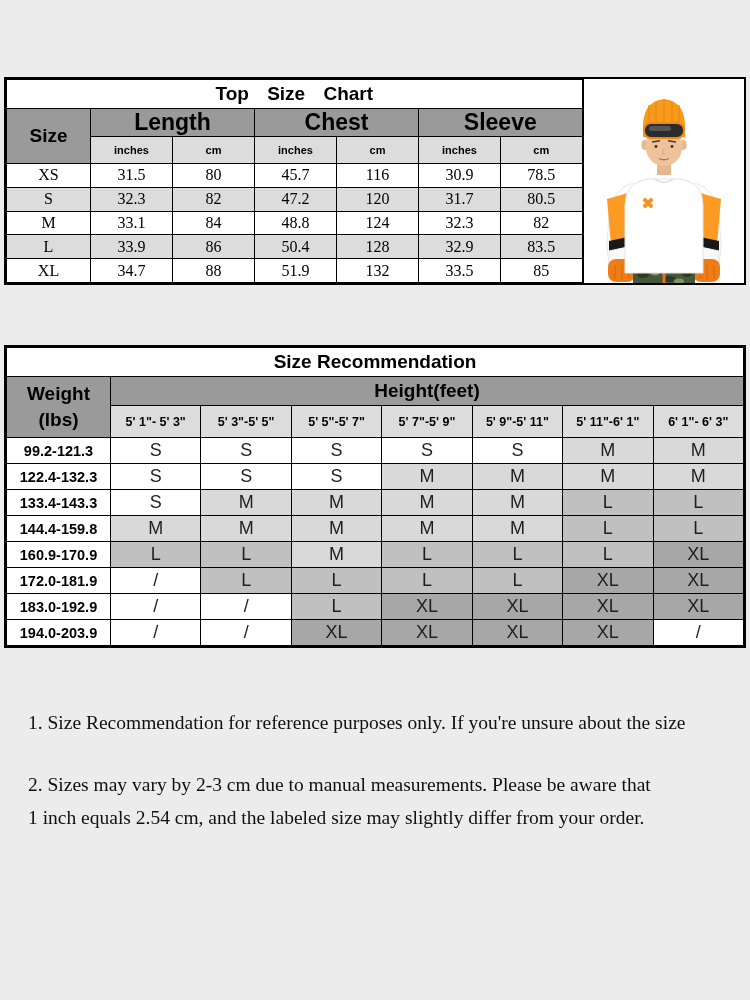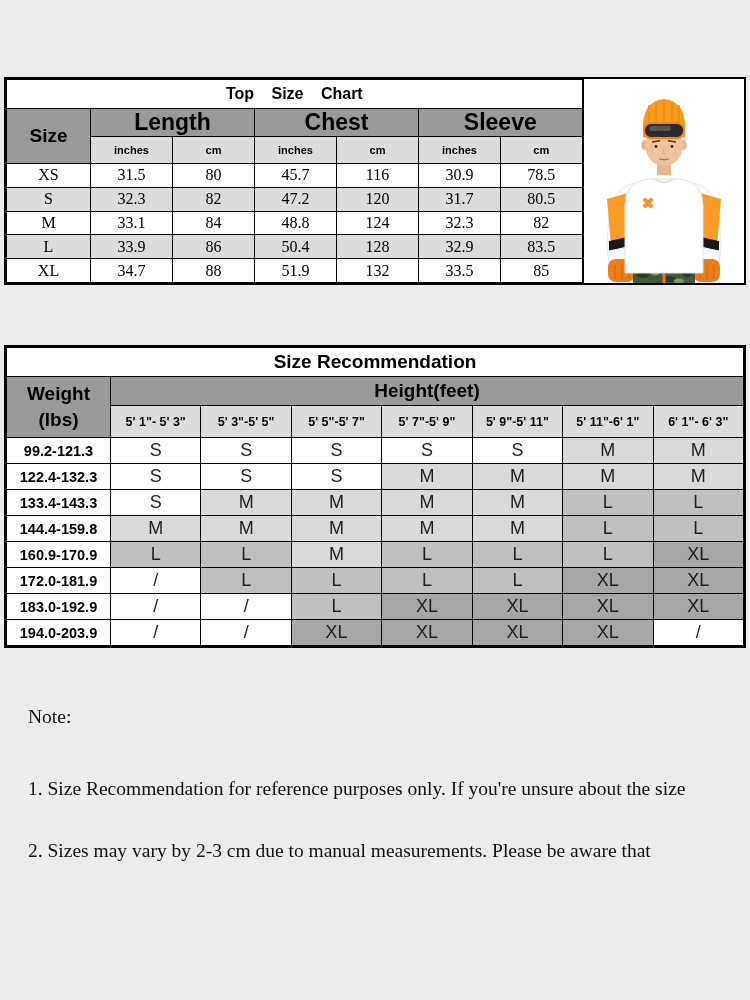--- a/index.html
+++ b/index.html
@@ -13,21 +13,21 @@
   
   .tsc-wrap {
     position:absolute; left:4px; top:77px;
     width:738px; height:204px;
     border:2px solid #000; background:#fff;
     display:flex;
   }
   table { border-collapse:collapse; }
   .tsc { width:576px; table-layout:fixed; border-right:2px solid #000; }
   .tsc th, .tsc td { border:1px solid #000; text-align:center; vertical-align:middle; padding:0; }
-  .tsc .title-cell { height:28px; font-size:16px; font-weight:bold; word-spacing:13px; background:#fff; }
+  .tsc .title-cell { height:28px; font-size:19px; font-weight:bold; word-spacing:13px; background:#fff; }
   .tsc .ghead { background:#9a9a9a; font-size:23px; font-weight:bold; height:27px; color:#000; }
   .tsc .size-head { font-size:19px; }
   .tsc .unit { background:#dcdcdc; font-size:11px; font-weight:bold; height:26px; }
   .tsc tbody td, .tsc tbody th { font-family:"Liberation Serif", serif; font-size:16px; height:22px; background:transparent; }
   .tsc tbody th { font-weight:normal; }
   .tsc tbody tr:nth-child(even) { background:#dcdcdc; }
 
   .photo-cell { flex:1; background:#fff; display:flex; justify-content:center; align-items:flex-end; overflow:hidden; }
   .model-svg { width:150px; height:196px; display:block; }
 
@@ -306,20 +306,20 @@
         <td style="background-color: rgb(167, 167, 167);">XL</td>
         <td style="background-color: rgb(167, 167, 167);">XL</td>
         <td style="background-color: rgb(167, 167, 167);">XL</td>
         <td style="background-color: rgb(255, 255, 255);">/</td>
       </tr>
     </tbody>
   </table>
 </div>
 
 <div class="notes">
-  <p class="heading">Note:</p>
   <div class="note-item">
     <div>1. Size Recommendation for reference purposes only. If you're unsure about the size</div>
   </div>
   <div class="note-item">
     <div>2. Sizes may vary by 2-3 cm due to manual measurements. Please be aware that</div>
+    <div>1 inch equals 2.54 cm, and the labeled size may slightly differ from your order.</div>
   </div>
 </div>
 
 </body></html>

